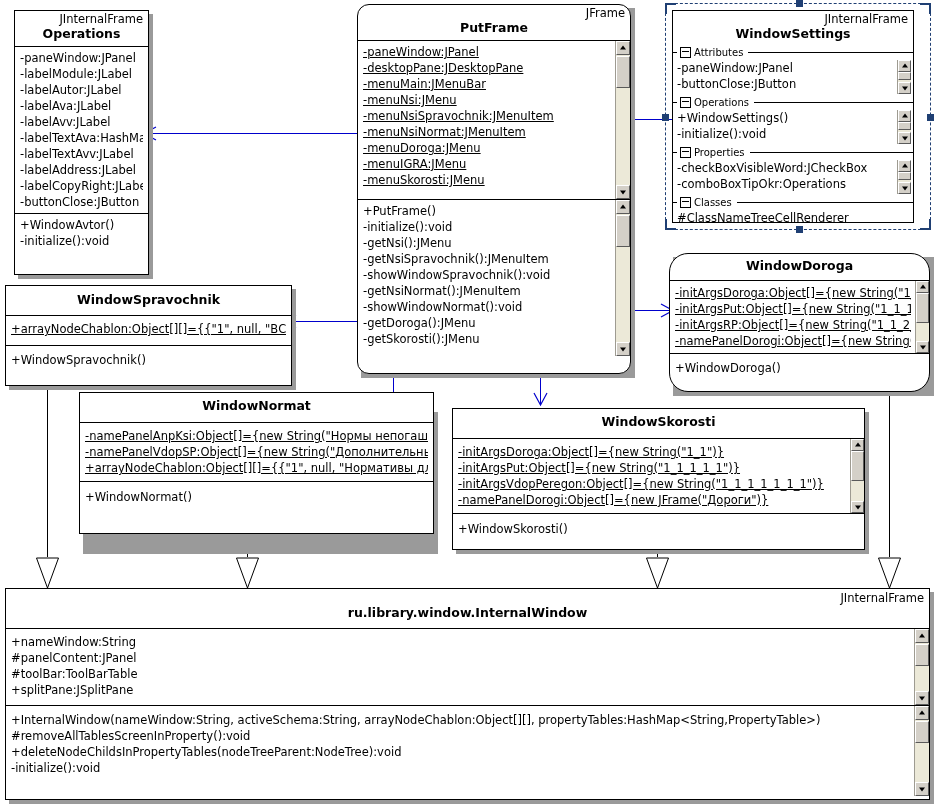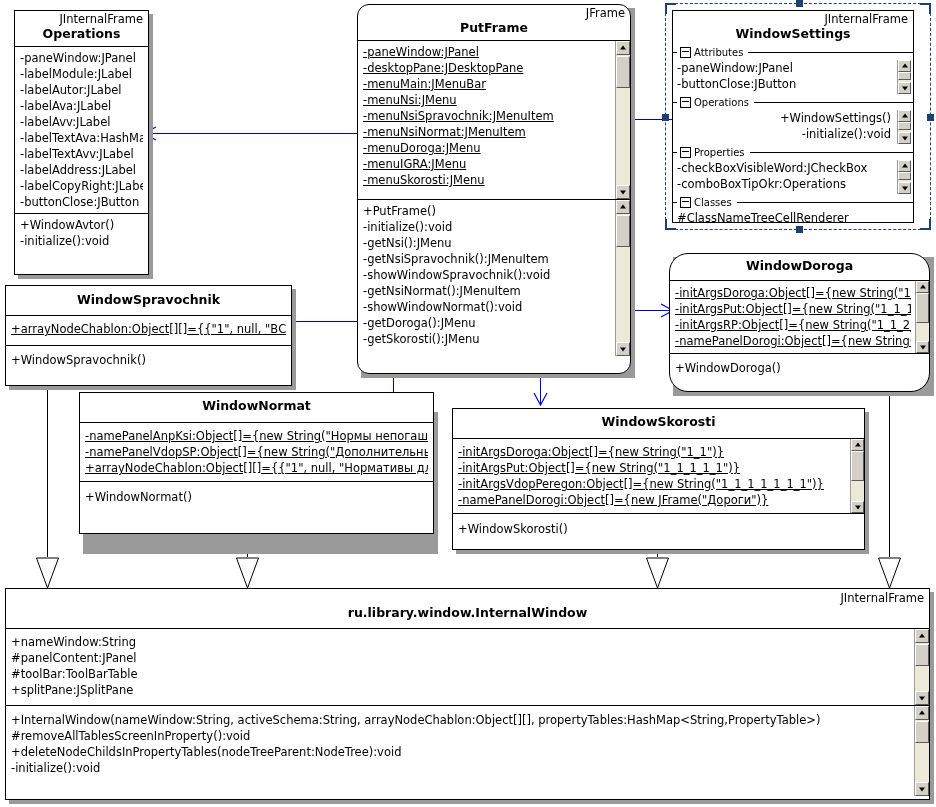--- a/index.html
+++ b/index.html
@@ -334,21 +334,21 @@
         </div>
     </div>
   </div>
 
   <div class="grp">
     <span class="gline-l"></span>
     <span class="tick"></span>
     <span class="glabel">Operations</span>
     <span class="gline-r"></span>
   </div>
-  <div class="compartment" style="padding:0 22px 0 4px; height:34px; position:relative;text-align:right;">
+  <div class="compartment" style="padding:0 22px 0 4px; height:34px; position:relative;">
     <div class="row">+WindowSettings()</div>
     <div class="row">-initialize():void</div>
     <div class="sbar" style="right:2px; top:0; height:34px; width:14px;">
       <div class="btn up" style="height:12px;">
           <i></i>
         </div>
       <div class="thumb" style="top:12px; height:8px;"></div>
       <div class="btn dn" style="height:12px;">
           <i></i>
         </div>

